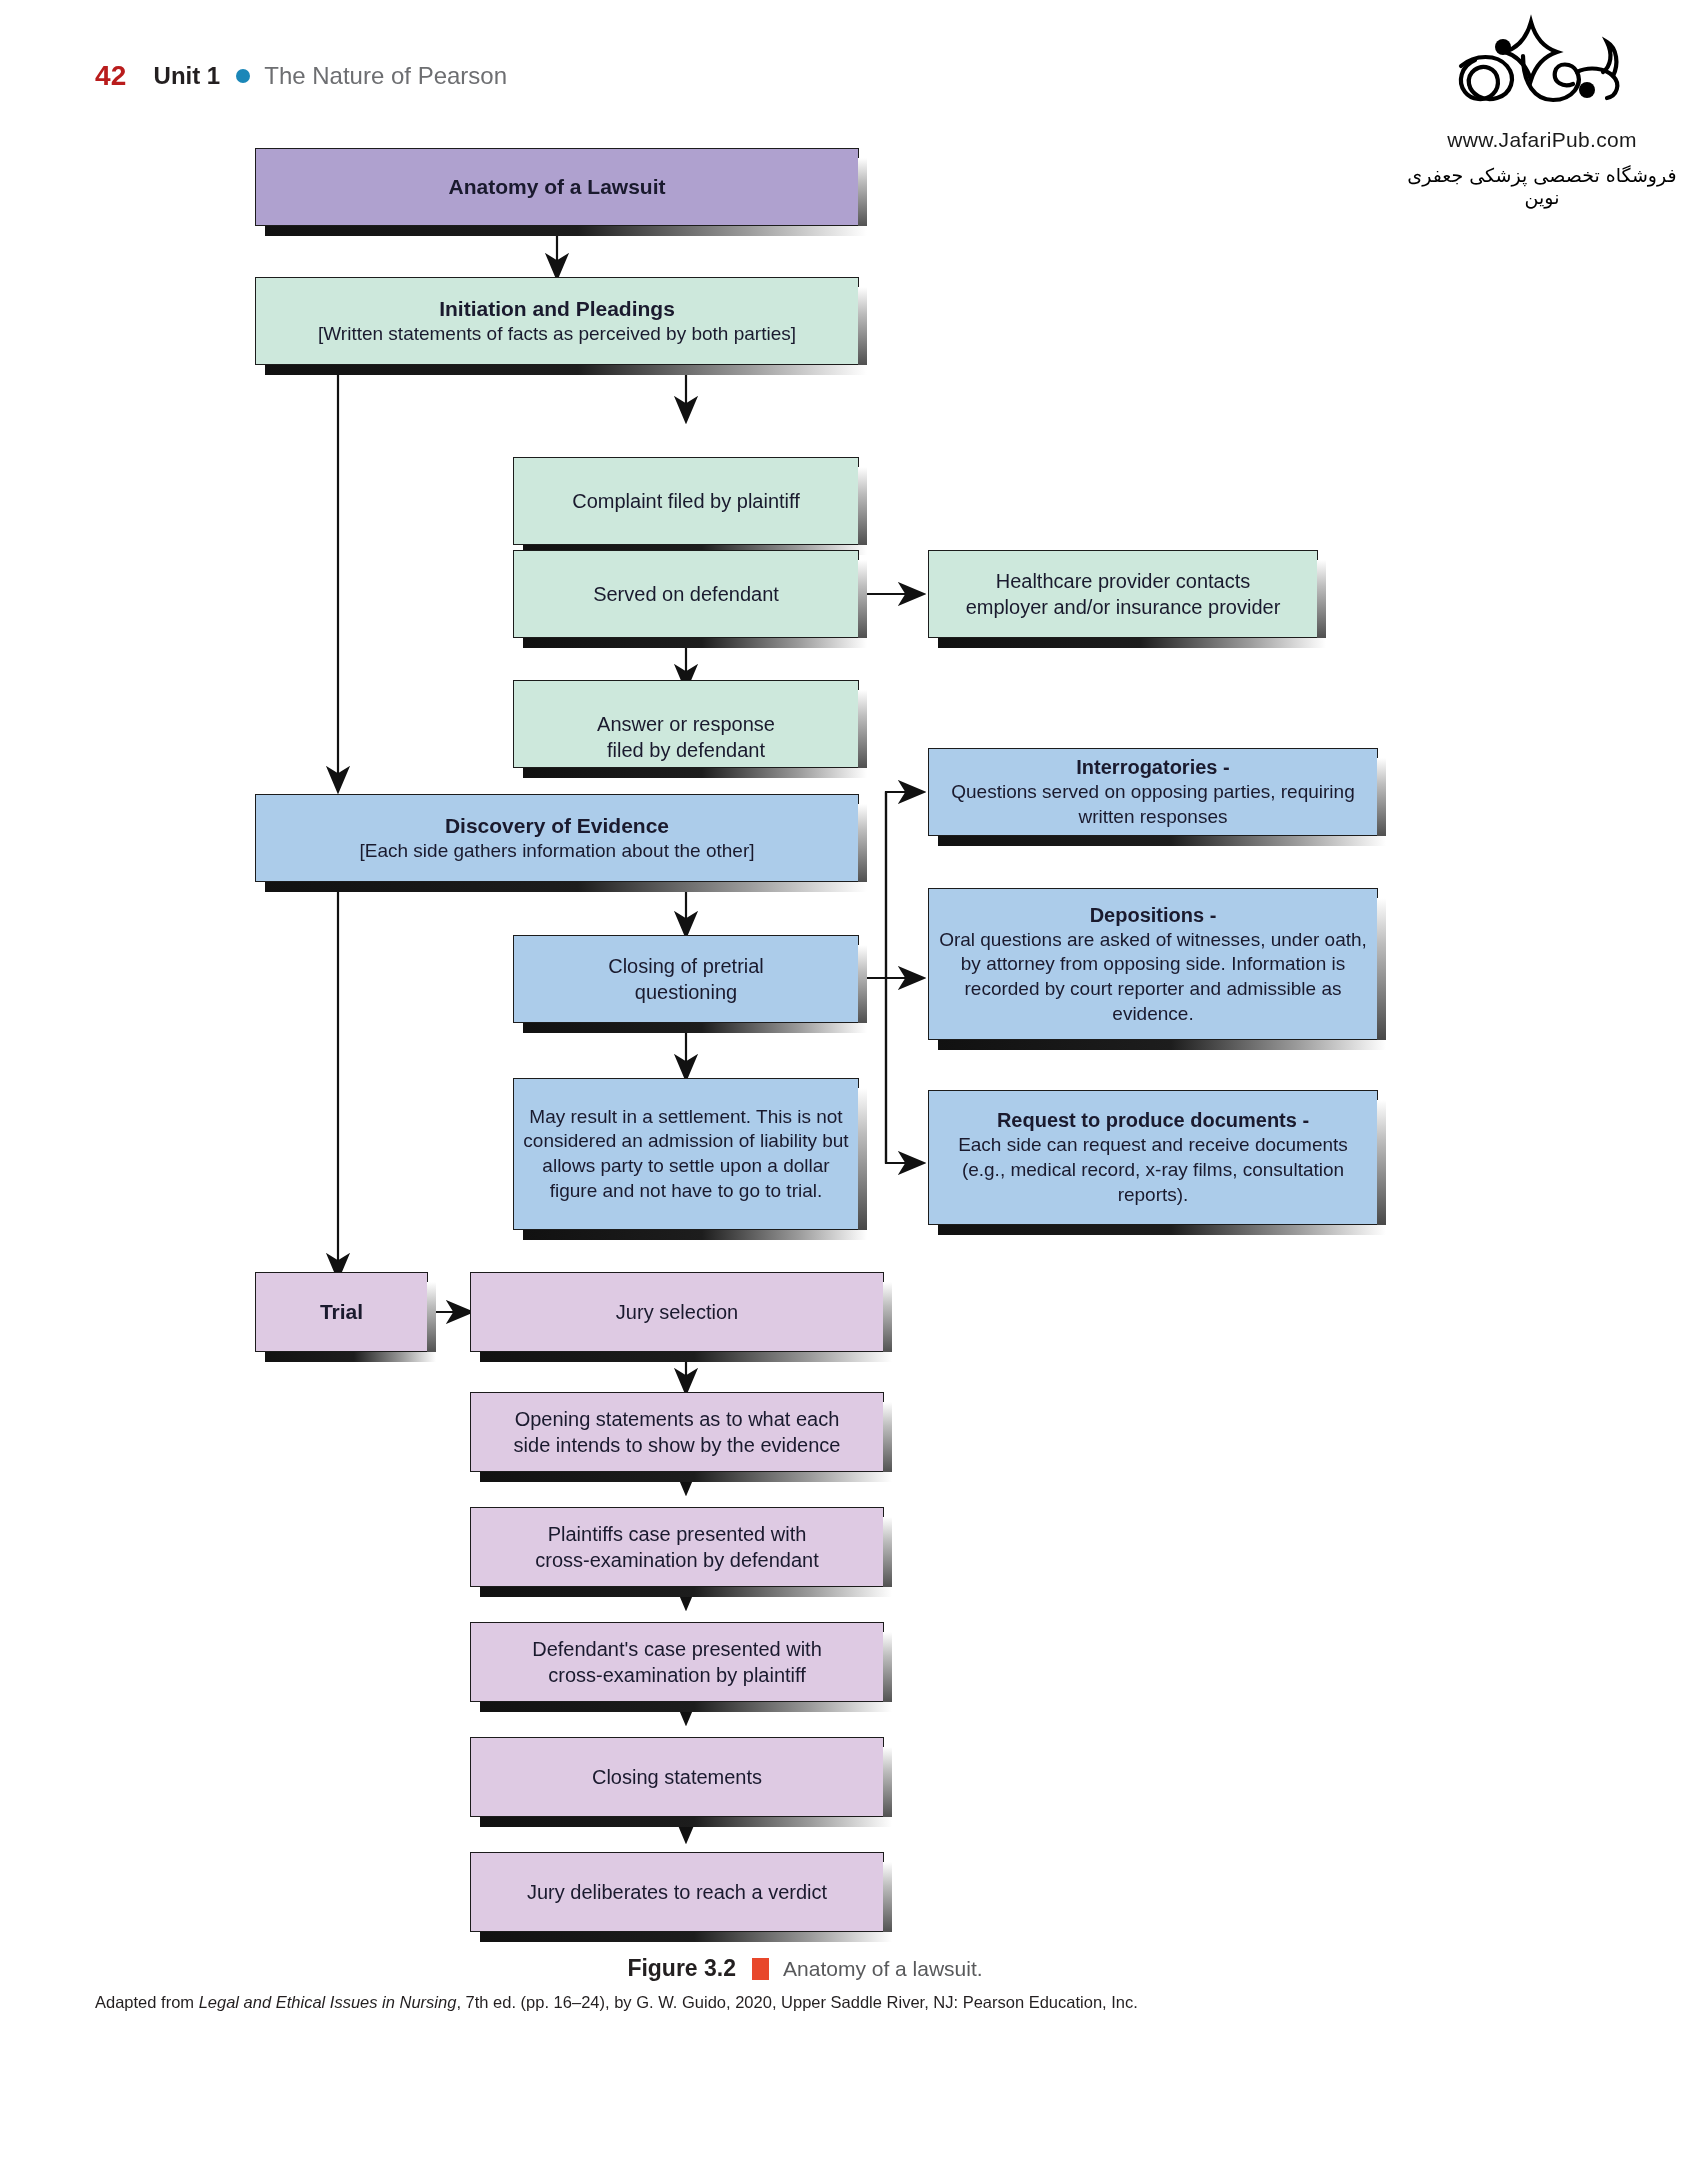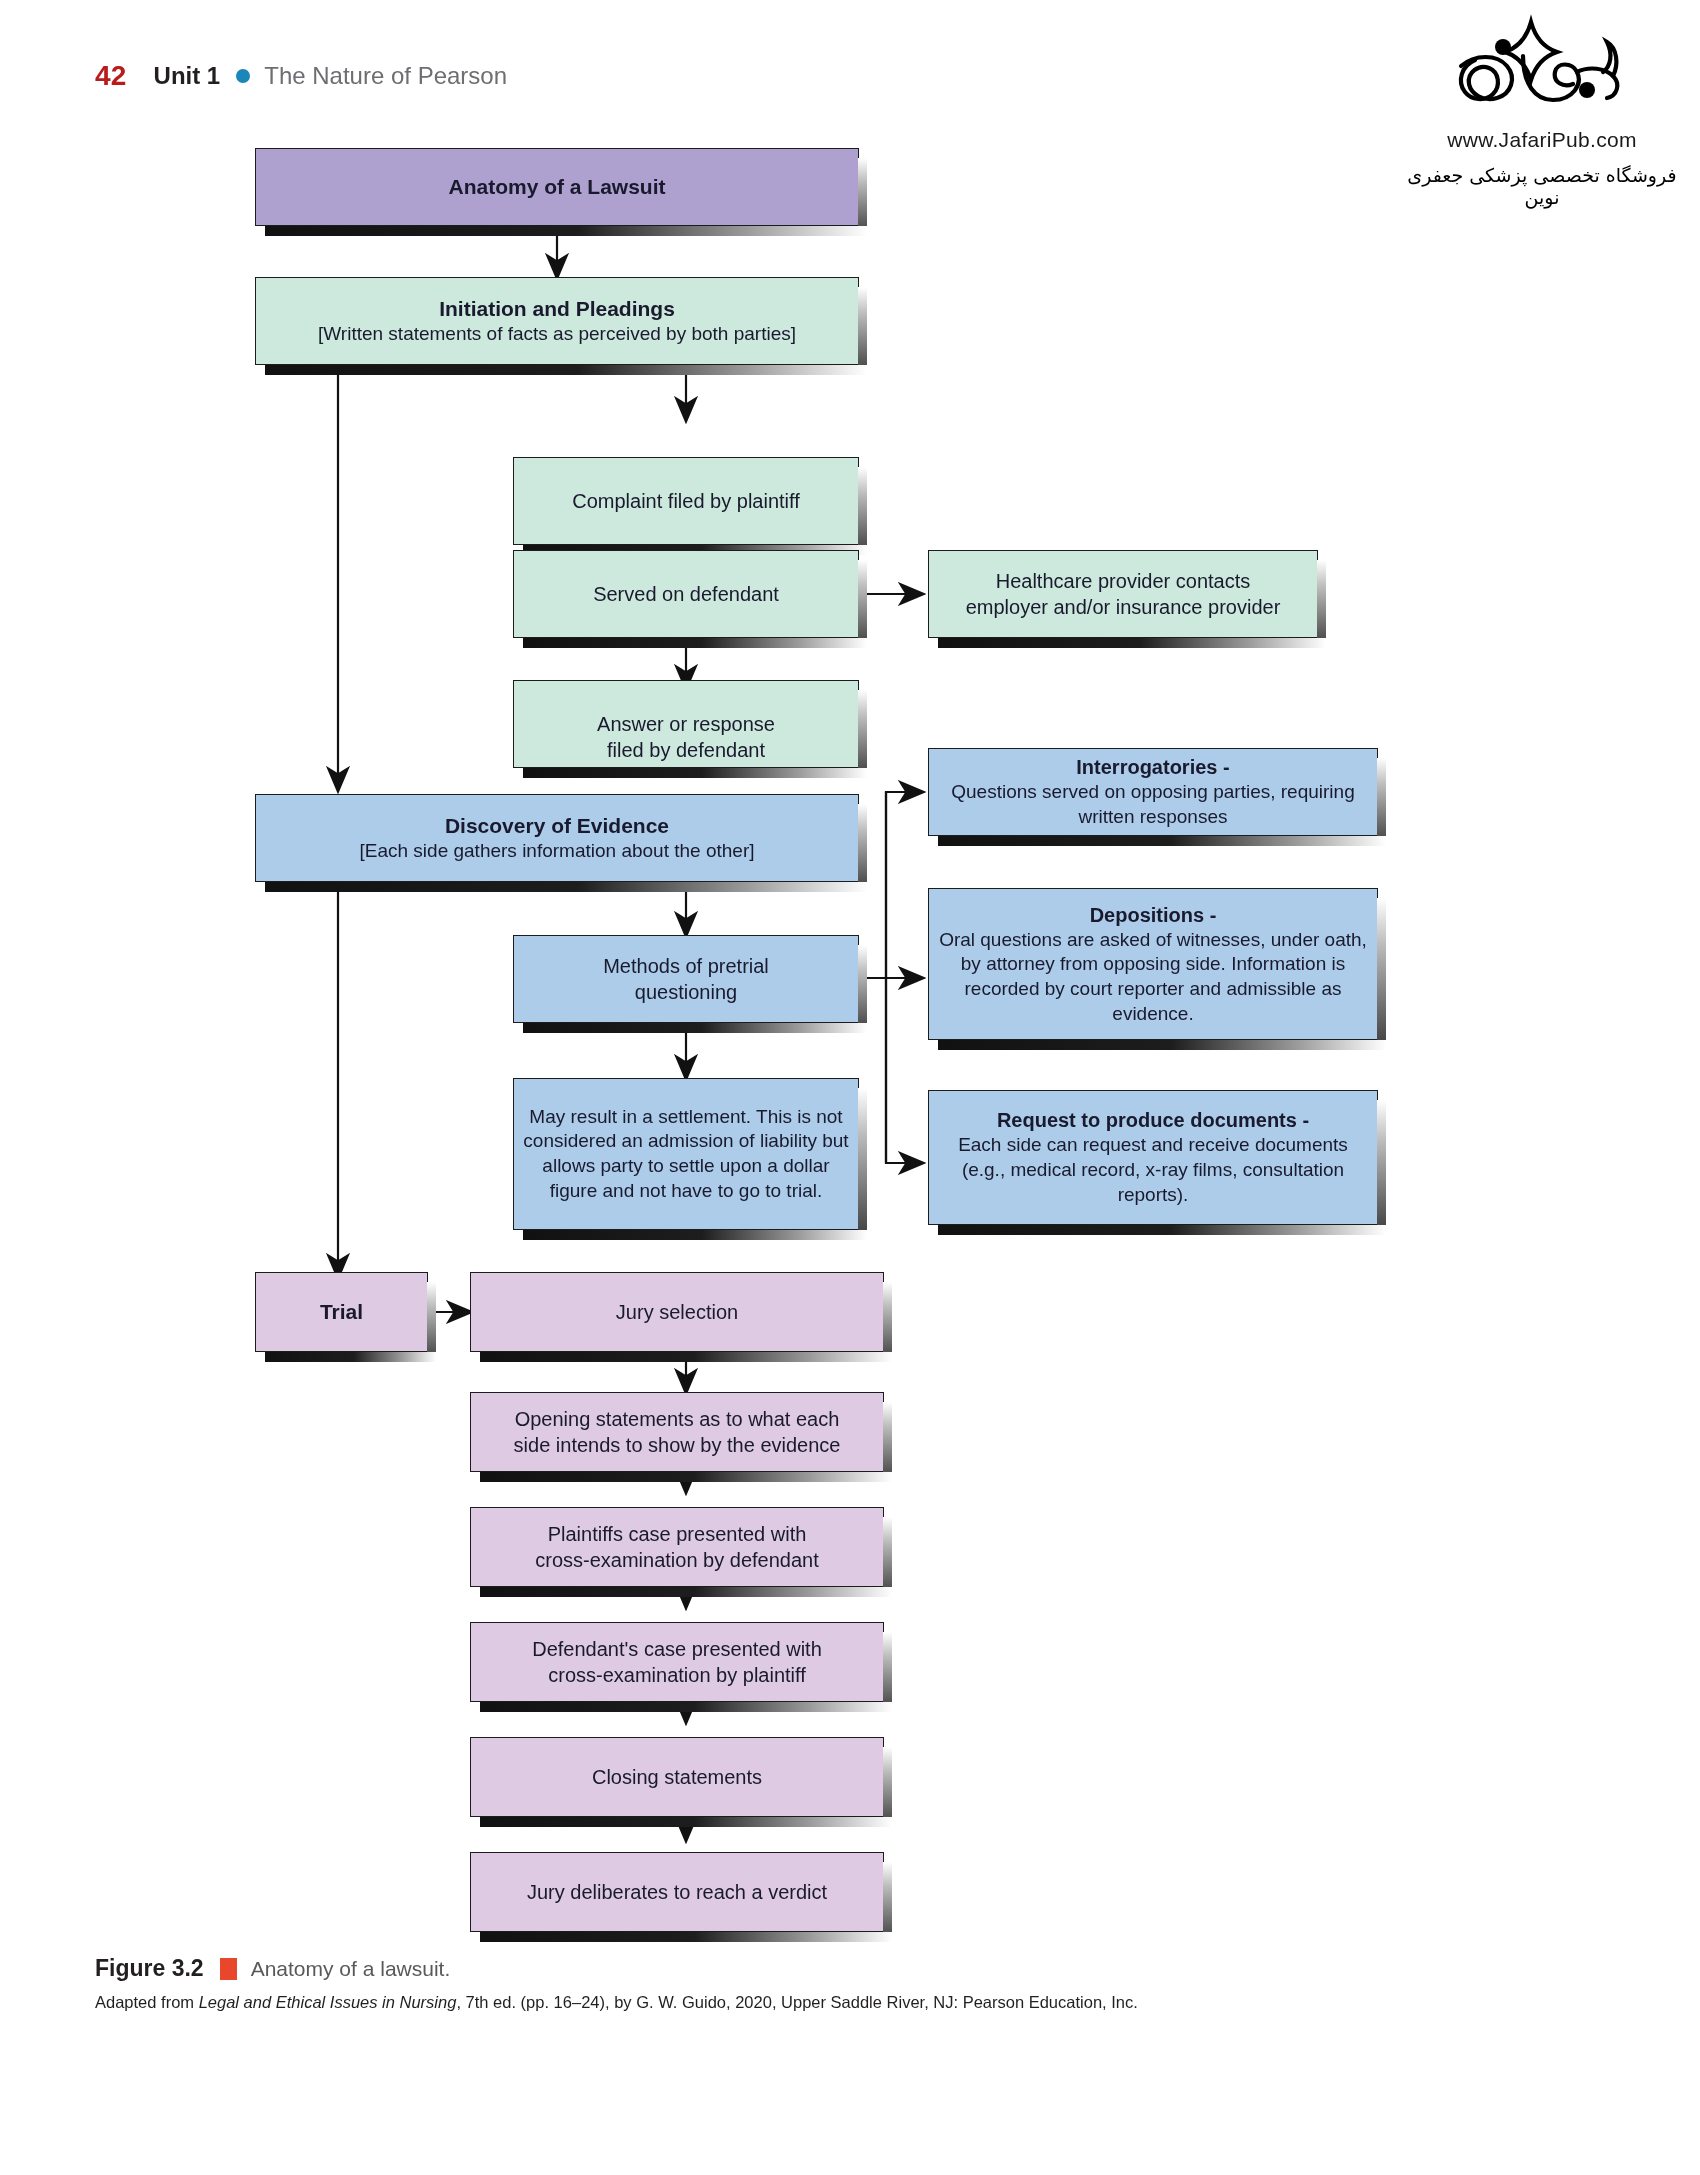--- a/index.html
+++ b/index.html
@@ -54,21 +54,21 @@
 
   .t-bold{font-weight:bold;}
   .fs19{font-size:19px;}
   .fs20{font-size:20px;}
   .fs21{font-size:21px;}
 
   .connectors{position:absolute;left:0;top:0;width:1700px;height:1930px;z-index:1;}
 
   
   .caption{position:absolute;left:95px;top:1955px;width:1420px;}
-  .cap-line1{display:flex;align-items:center;gap:0;}
+  .cap-line1{display:flex;align-items:center;gap:0;justify-content:center;}
   .cap-fig{font-size:23px;font-weight:bold;color:#231f20;}
   .cap-sq{width:17px;height:22px;background:#e8472b;display:inline-block;margin:0 14px 0 16px;}
   .cap-txt{font-size:21px;color:#58595b;}
   .cap-src{font-size:16.5px;color:#231f20;margin-top:9px;line-height:1.4;}
   .cap-src i{font-style:italic;}
 </style>
 </head>
 <body>
 
 <div class="page">
@@ -195,21 +195,21 @@
 
     <div class="node c-blue" style="left:928px;top:748px;width:450px;height:88px;">
       <div class="inner">
         <div class="t-bold fs20">Interrogatories -</div>
         <div class="fs19">Questions served on opposing parties, requiring written responses</div>
       </div>
     </div>
 
     <div class="node c-blue" style="left:513px;top:935px;width:346px;height:88px;">
       <div class="inner">
-        <div class="fs20">Methods of pretrial</div>
+        <div class="fs20">Closing of pretrial</div>
         <div class="fs20">questioning</div>
       </div>
     </div>
 
     <div class="node c-blue" style="left:928px;top:888px;width:450px;height:152px;">
       <div class="inner">
         <div class="t-bold fs20">Depositions -</div>
         <div class="fs19">Oral questions are asked of witnesses, under oath, by attorney from opposing side. Information is recorded by court reporter and admissible as evidence.</div>
       </div>
     </div>

